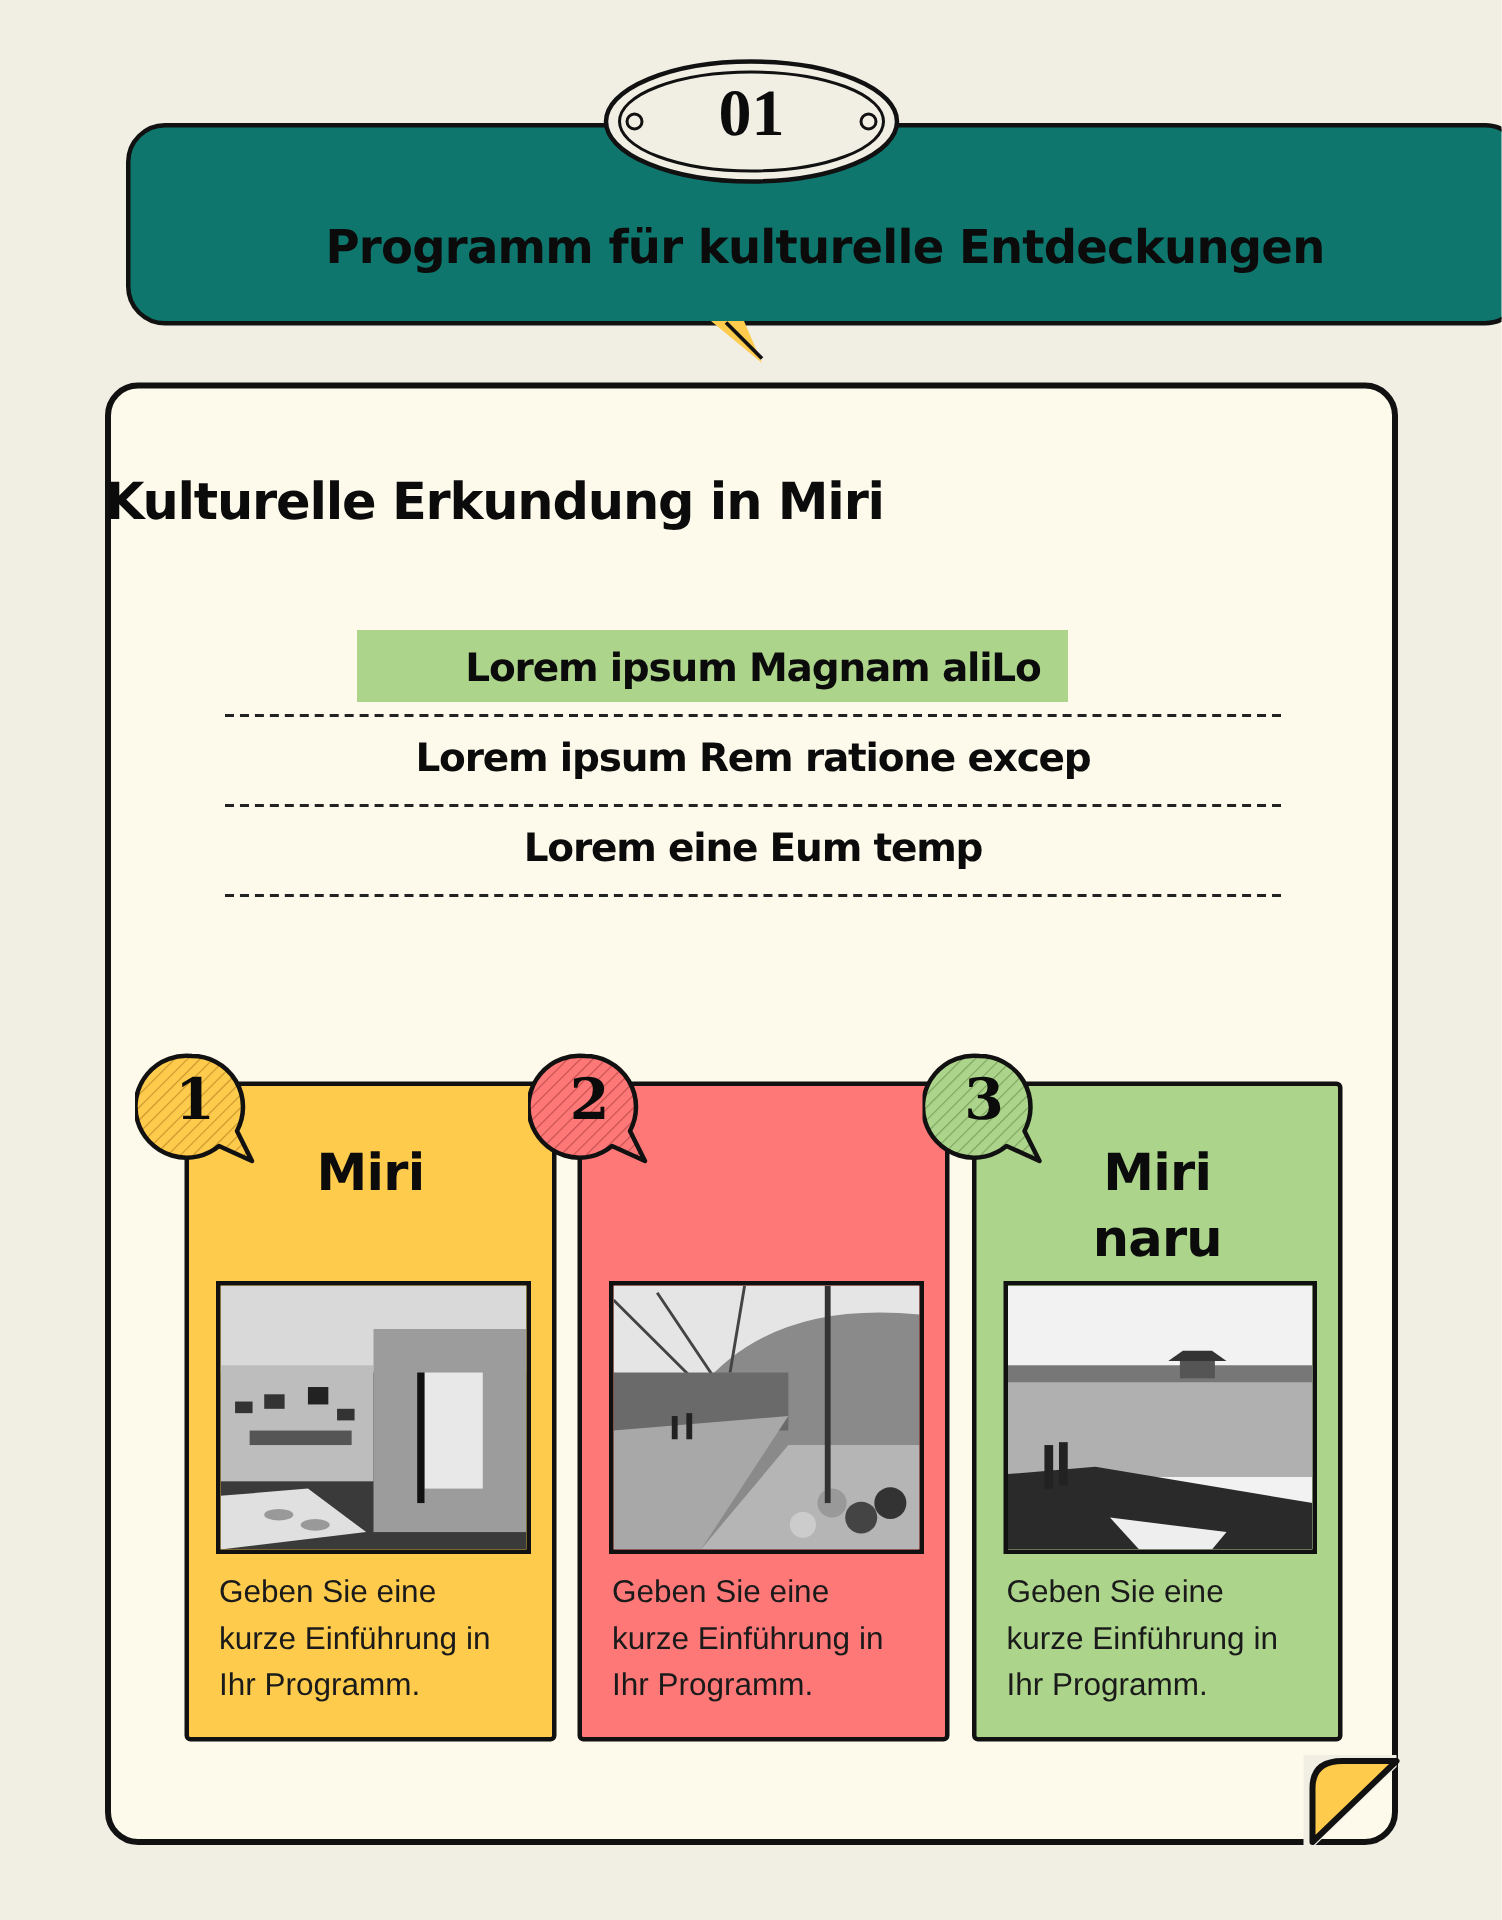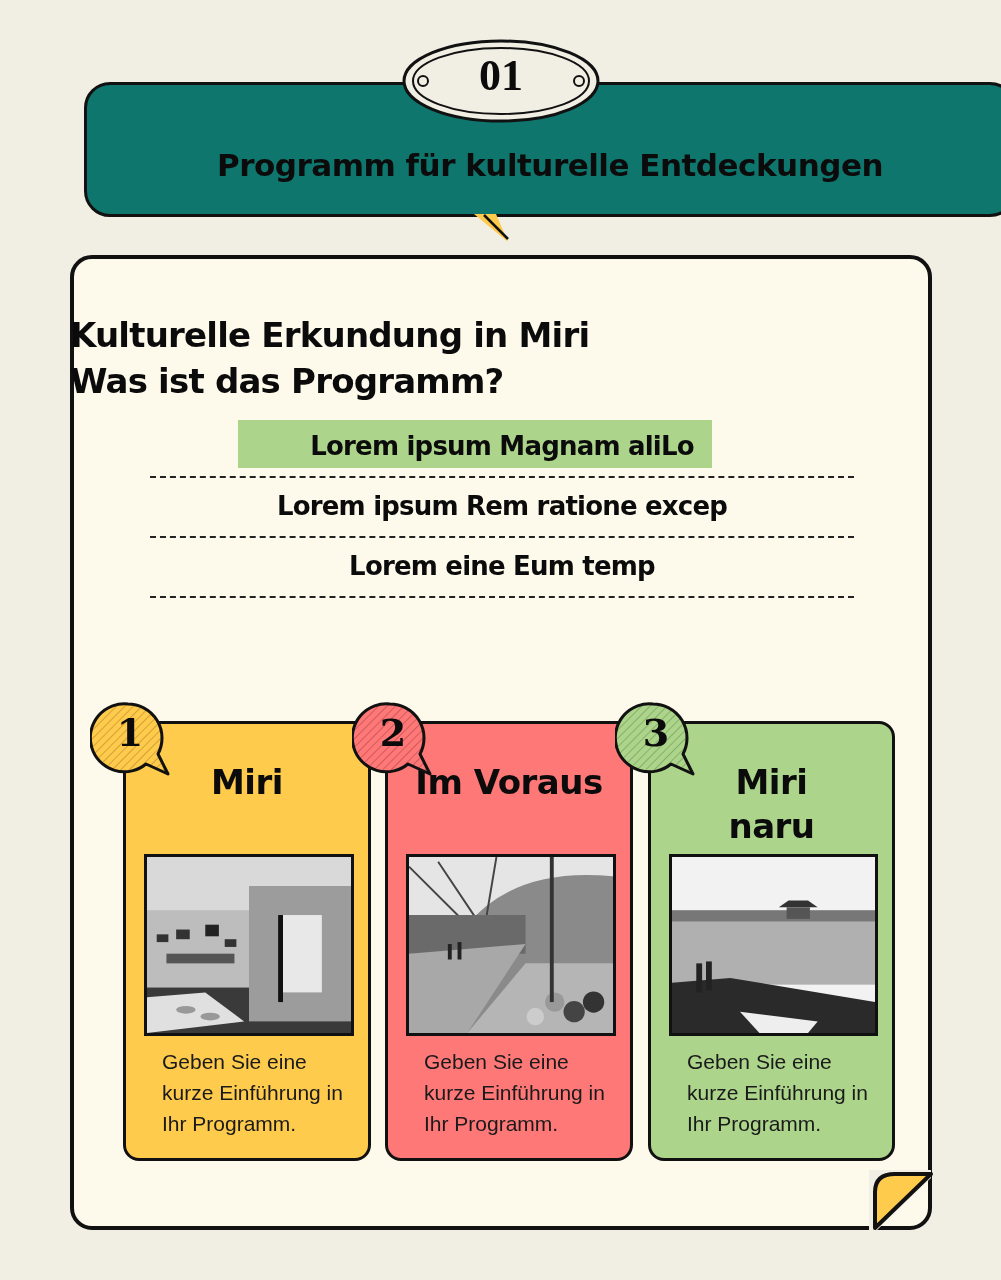--- a/index.html
+++ b/index.html
@@ -51,31 +51,31 @@
     border-bottom: 2px dashed #222; font-size: 26px; line-height: 56px; letter-spacing: -0.8px;
   }
   .list-item .hl {
     position: absolute; left: 88px; top: 2px; width: 474px; height: 48px;
     background: #acd48b; z-index: 0;
   }
   .list-item span.txt { position: relative; z-index: 1; }
 
   
   .feat {
-    position: absolute; top: 721px; height: 440px; border: 3px solid #111; border-radius: 16px;
+    position: absolute; top: 721px; height: 440px; border: 3px solid #111; border-radius: 4px;
   }
   .feat-title {
     position: absolute; left: 0; right: 0; top: 36px; text-align: center;
     font-size: 34px; line-height: 44px; letter-spacing: -0.5px;
   }
   .feat-photo {
     position: absolute; top: 130px; height: 182px; border: 3px solid #111; overflow: hidden;
   }
   .feat-desc {
-    position: absolute; top: 322px; font-size: 21px; line-height: 31px; color: #1a1a1a; margin-left: 16px;
+    position: absolute; top: 322px; font-size: 21px; line-height: 31px; color: #1a1a1a;
   }
   .bubble { position: absolute; width: 84px; height: 84px; }
   .bubble-num {
     position: absolute; width: 70px; text-align: center;
     font-family: "DejaVu Serif", serif; font-weight: bold; font-size: 38px;
   }
 </style>
 </head>
 <body>
 
@@ -112,21 +112,20 @@
 <div class="badge-num">01</div>
 
 <div class="card"></div>
 <svg class="fold" viewBox="0 0 70 62">
   <path d="M4 0 L66 0 L66 8 L12 60 L4 60 Z" fill="#f1eee4"></path>
   <path d="M66 4 L30 4 Q10 4 10 22 L10 58 Z" fill="#fecb4d" stroke="#111" stroke-width="4" stroke-linejoin="round"></path>
 </svg>
 
 <div class="headline heavy">
   <div>Kulturelle Erkundung in Miri</div>
-  <div>Was ist das Programm?</div>
 </div>
 
 <div class="list">
   <div class="list-item heavy">
     <div class="hl"></div>
     <span class="txt">Lorem ipsum Magnam aliLo</span>
   </div>
   <div class="list-item heavy">
     <span class="txt">Lorem ipsum Rem ratione excep</span>
   </div>
@@ -159,21 +158,20 @@
   </div>
   <div class="feat-desc" style="left:20px;">
     <div>Geben Sie eine</div>
     <div>kurze Einführung in</div>
     <div>Ihr Programm.</div>
   </div>
 </div>
 
 <div class="feat" style="left:385px;width:248px;background:#fe7878;">
   <div class="feat-title heavy">
-    <div>Im Voraus</div>
   </div>
   <div class="feat-photo" style="left:18px;width:210px;">
     <svg width="100%" height="100%" viewBox="0 0 210 182" preserveAspectRatio="none">
       <rect width="210" height="182" fill="#8a8a8a"></rect>
       <path d="M0 0 L210 0 L210 20 Q110 10 60 70 L0 60 Z" fill="#e5e5e5"></path>
       <path d="M0 10 L60 70 M30 5 L70 65 M90 0 L80 60" stroke="#444" stroke-width="2" fill="none"></path>
       <rect x="0" y="60" width="120" height="40" fill="#6a6a6a"></rect>
       <polygon points="0,100 120,90 60,182 0,182" fill="#a8a8a8"></polygon>
       <polygon points="60,182 120,110 210,110 210,182" fill="#b5b5b5"></polygon>
       <circle cx="150" cy="150" r="10" fill="#999"></circle>

